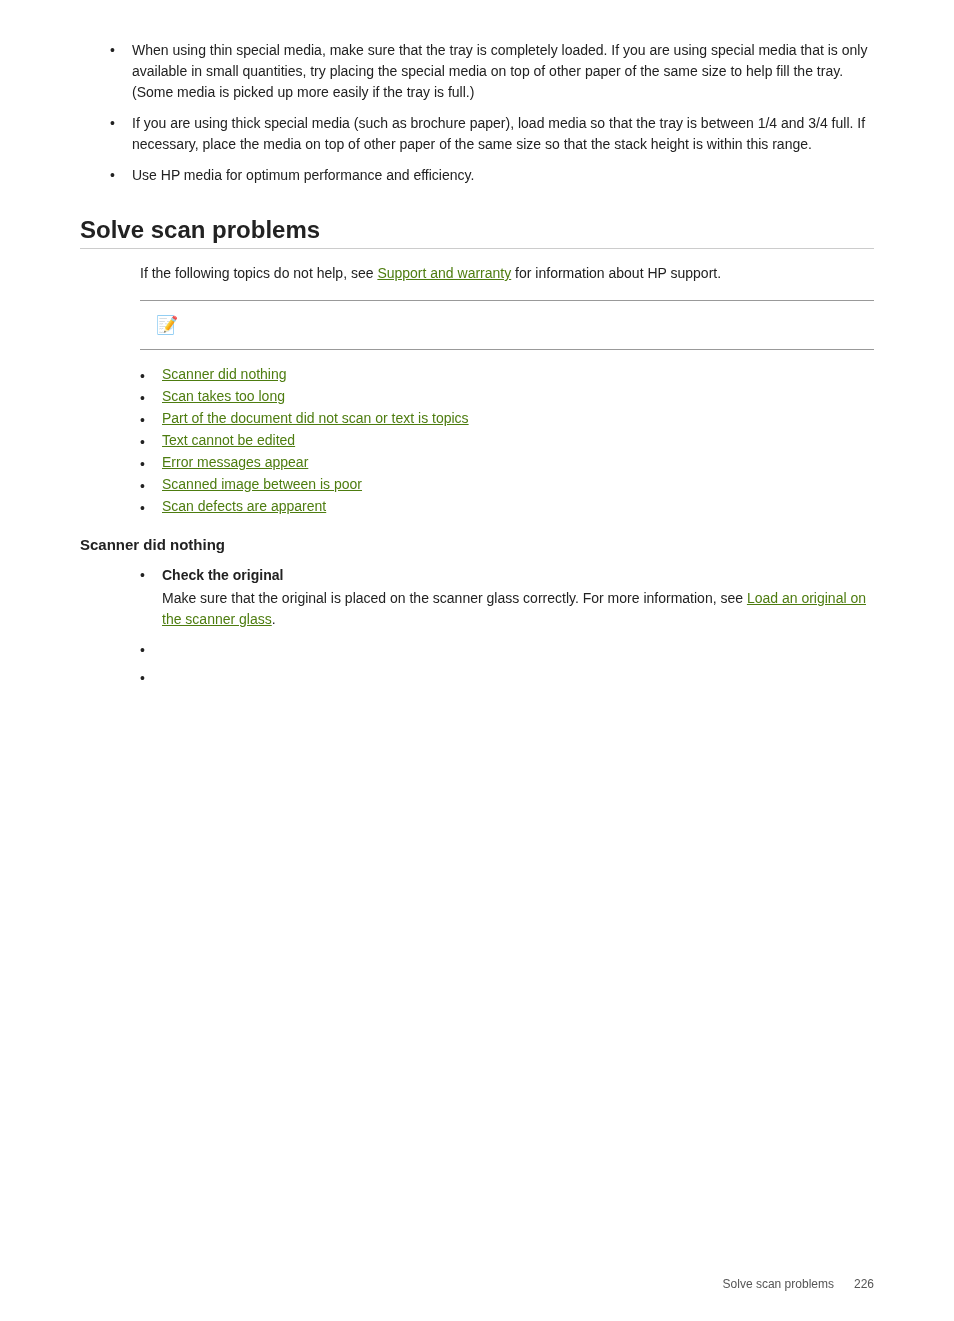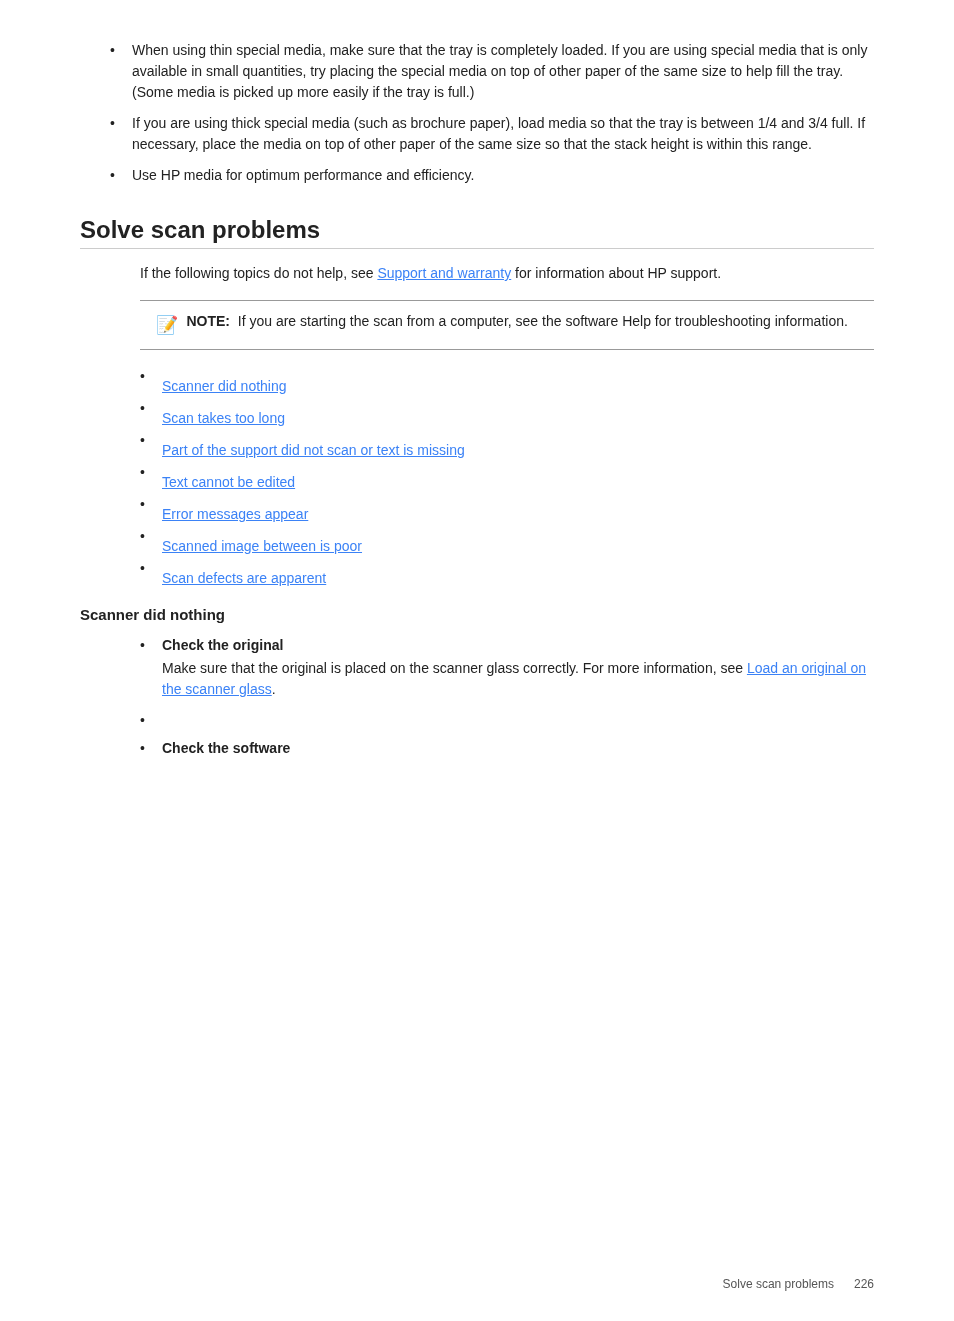--- a/index.html
+++ b/index.html
@@ -66,23 +66,22 @@
     .link-list .link-item {
       display: flex;
       align-items: flex-start;
       margin-bottom: 4px;
     }
     .link-list .link-item .bullet-dot {
       min-width: 16px;
       margin-right: 6px;
     }
     a {
-      color: #3b82f6;
+      color: #4d7c0f;
       text-decoration: underline;
-      margin-top: 12px;
     }
     h2.subsection-title {
       font-size: 15px;
       font-weight: bold;
       margin-top: 20px;
       margin-bottom: 12px;
     }
     .subsection-content {
       margin-left: 60px;
     }
@@ -135,38 +134,34 @@
 </div>
 
 <h1 class="section-title">Solve scan problems</h1>
 
 <p class="intro-text">
   <span>If the following topics do not help, see </span><a href="#">Support and warranty</a><span> for information about HP support.</span>
 </p>
 
 <div class="note-box">
   <span class="note-icon">📝</span>
-  <span>
-    <span class="note-label">NOTE:</span>
-    <span>&nbsp;</span><span>If you are starting the scan from a computer, see the software Help for troubleshooting information.</span>
-  </span>
 </div>
 
 <div class="link-list">
   <div class="link-item">
     <span class="bullet-dot">•</span>
     <a href="#">Scanner did nothing</a>
   </div>
   <div class="link-item">
     <span class="bullet-dot">•</span>
     <a href="#">Scan takes too long</a>
   </div>
   <div class="link-item">
     <span class="bullet-dot">•</span>
-    <a href="#">Part of the support did not scan or text is missing</a>
+    <a href="#">Part of the document did not scan or text is topics</a>
   </div>
   <div class="link-item">
     <span class="bullet-dot">•</span>
     <a href="#">Text cannot be edited</a>
   </div>
   <div class="link-item">
     <span class="bullet-dot">•</span>
     <a href="#">Error messages appear</a>
   </div>
   <div class="link-item">
@@ -195,21 +190,20 @@
 
   <div class="sub-bullet">
     <span class="bullet-dot">•</span>
     <div class="sub-bullet-body">
     </div>
   </div>
 
   <div class="sub-bullet">
     <span class="bullet-dot">•</span>
     <div class="sub-bullet-body">
-      <div class="sub-bullet-title">Check the software</div>
     </div>
   </div>
 
 </div>
 
 <div class="page-footer">
   <span>Solve scan problems</span>
   <span>226</span>
 </div>
 

